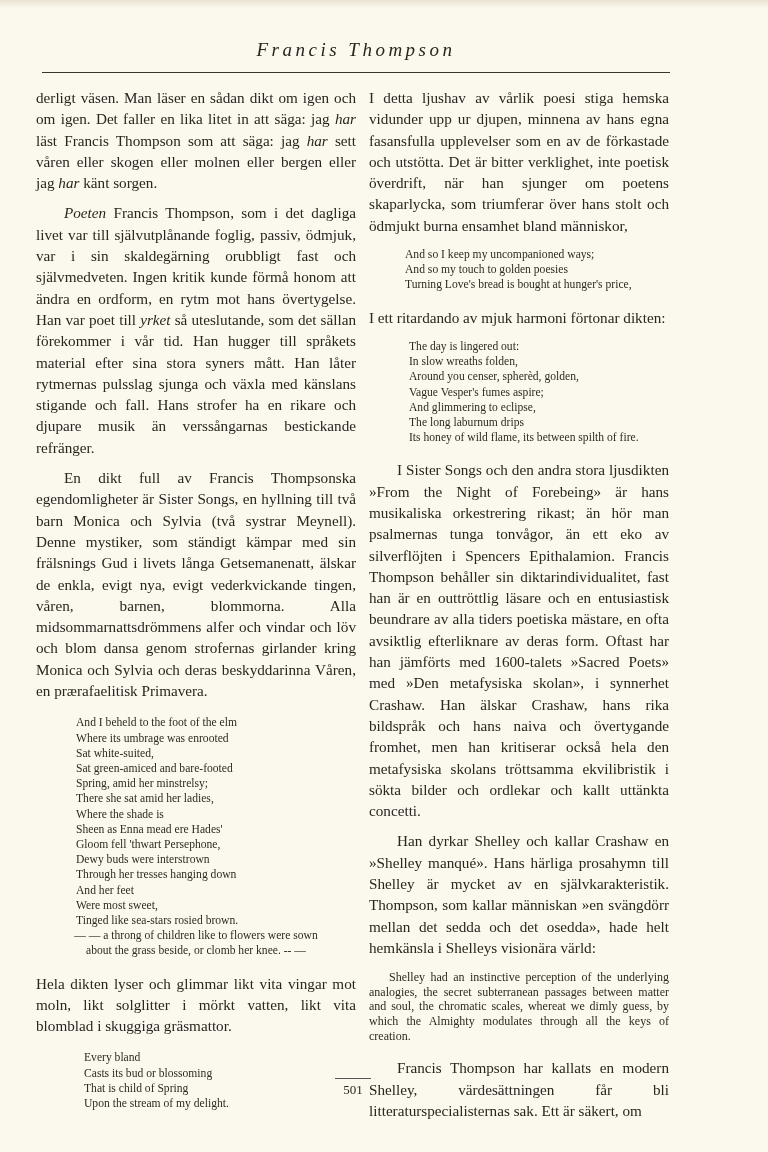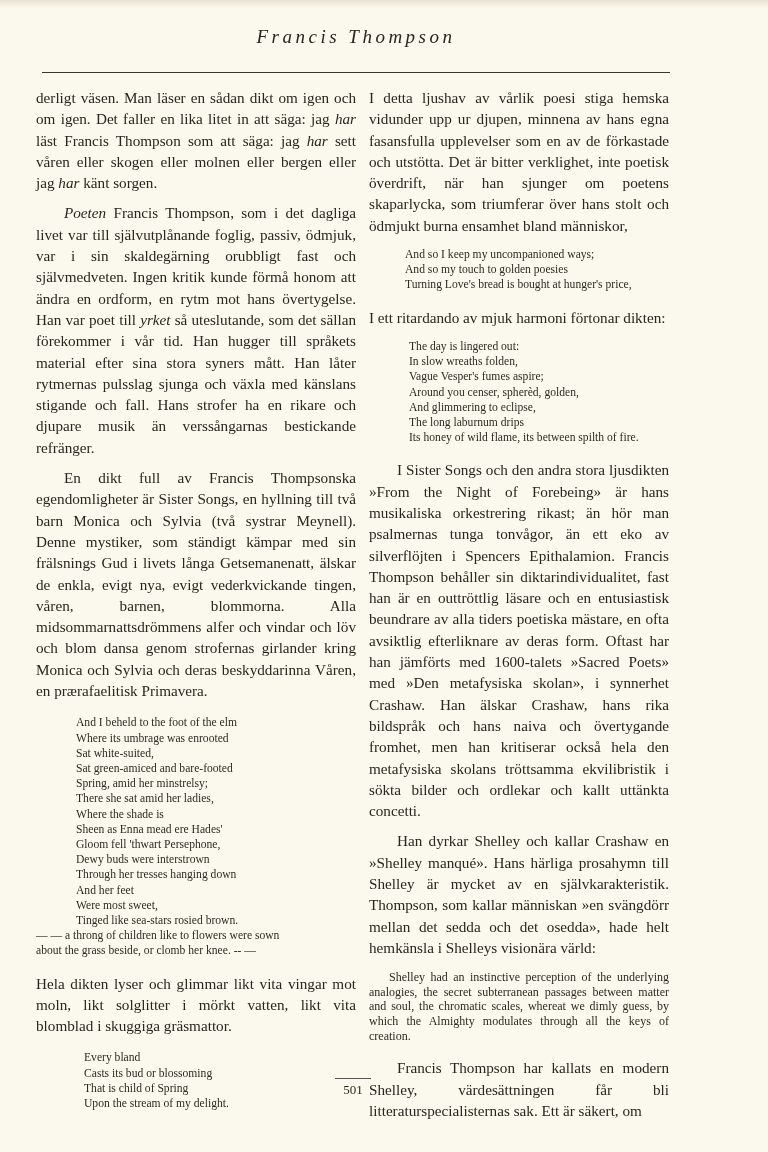--- a/index.html
+++ b/index.html
@@ -8,21 +8,21 @@
     background: #fbf8ee;
     font-family: "Liberation Serif", "DejaVu Serif", serif;
     color: #2a2520;
     position: relative;
   }
   .page-top-shadow {
     position: absolute; left: 0; top: 0; width: 768px; height: 8px;
     background: linear-gradient(#e8e2d2, #fbf8ee);
   }
   .running-head {
-    position: absolute; left: 42px; top: 26px; width: 628px;
+    position: absolute; left: 42px; top: 39px; width: 628px;
     text-align: center; font-style: italic; font-size: 19px;
     letter-spacing: 3.5px; color: #2a2520;
   }
   .head-rule {
     position: absolute; left: 42px; top: 72px; width: 628px; height: 0;
     border-top: 1.4px solid #3a342c;
   }
   .col {
     position: absolute; top: 87px; width: 320px;
     font-size: 15.2px; line-height: 21.3px; text-align: justify;
@@ -32,21 +32,21 @@
   .col p { margin: 0; }
   .col p.indent { text-indent: 28px; }
   .gap { margin-top: 9px !important; }
   .gap-lg { margin-top: 14px !important; }
   .verse {
     font-size: 11.6px; line-height: 15.2px; text-align: left;
     margin: 0; color: #2f2a24;
   }
   .verse div { white-space: nowrap; }
   .verse-left { padding-left: 40px; margin-top: 14px; }
-  .verse-left .trail { margin-left: -40px; }
+  .verse-left .trail { margin-left: -40px; text-align: center; }
   .verse-right { padding-left: 6px; margin-top: 11px; margin-left: 30px; }
   .quote-block {
     font-size: 12px; line-height: 14.6px; text-align: justify;
     margin: 12px 0 0 0; color: #2f2a24;
   }
   .quote-block .first { text-indent: 20px; display: block; }
   .folio {
     position: absolute; left: 335px; top: 1082px; width: 36px;
     text-align: center; font-size: 13px; color: #2a2520;
   }
@@ -107,22 +107,22 @@
     <div>And so I keep my uncompanioned ways;</div>
     <div>And so my touch to golden poesies</div>
     <div>Turning Love's bread is bought at hunger's price,</div>
   </div>
 
   <p class="gap-lg">I ett ritardando av mjuk harmoni förtonar dikten:</p>
 
   <div class="verse verse-right" style="padding-left:10px;">
     <div>The day is lingered out:</div>
     <div>In slow wreaths folden,</div>
+    <div>Around you censer, spherèd, golden,</div>
     <div>Vague Vesper's fumes aspire;</div>
-    <div>Around you censer, spherèd, golden,</div>
     <div>And glimmering to eclipse,</div>
     <div>The long laburnum drips</div>
     <div>Its honey of wild flame, its between spilth of fire.</div>
   </div>
 
   <p class="indent gap-lg">I Sister Songs och den andra stora ljusdikten »From the Night of Forebeing» är hans musikaliska orkestrering rikast; än hör man psalmernas tunga tonvågor, än ett eko av silverflöjten i Spencers Epithalamion. Francis Thompson behåller sin diktarindividualitet, fast han är en outtröttlig läsare och en entusiastisk beundrare av alla tiders poetiska mästare, en ofta avsiktlig efterliknare av deras form. Oftast har han jämförts med 1600-talets »Sacred Poets» med »Den metafysiska skolan», i synnerhet Crashaw. Han älskar Crashaw, hans rika bildspråk och hans naiva och övertygande fromhet, men han kritiserar också hela den metafysiska skolans tröttsamma ekvilibristik i sökta bilder och ordlekar och kallt uttänkta concetti.</p>
 
   <p class="indent gap">Han dyrkar Shelley och kallar Crashaw en »Shelley manqué». Hans härliga prosahymn till Shelley är mycket av en självkarakteristik. Thompson, som kallar människan »en svängdörr mellan det sedda och det osedda», hade helt hemkänsla i Shelleys visionära värld:</p>
 
   <div class="quote-block">

